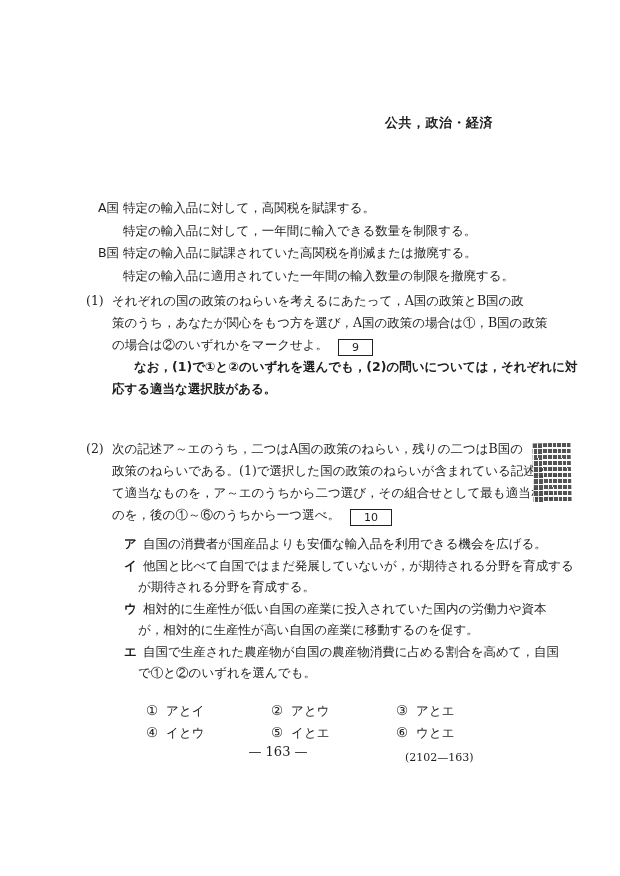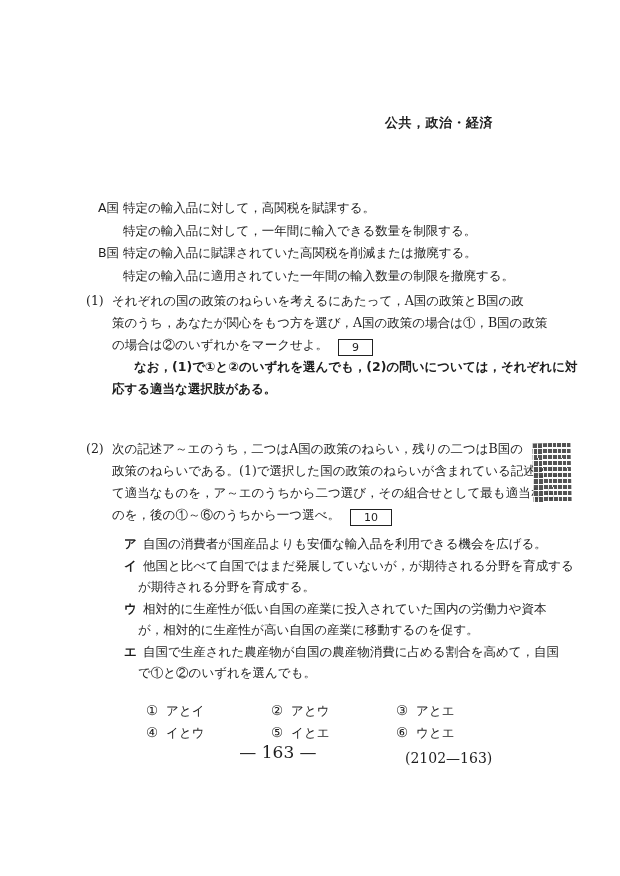--- a/index.html
+++ b/index.html
@@ -50,22 +50,22 @@
   
   .statements{left:124px;top:533px;width:440px;}
   .statements .line{height:21.5px;line-height:21.5px;}
   .slabel{display:inline-block;width:19px;font-family:"DejaVu Sans","Liberation Sans",sans-serif;font-weight:700;}
   .ind14{padding-left:14px;}
   
   .choices{left:126px;top:699px;display:grid;grid-template-columns:125px 125px 125px;margin-left:20px;}
   .choice{height:22px;line-height:22px;font-size:12.5px;white-space:nowrap;}
   .cnum{font-size:13.5px;margin-right:8px;}
   
-  .pagenum{left:0;top:745px;width:556px;text-align:center;font-size:17px;height:14px;line-height:14px;}
-  .codenum{left:405px;top:752px;font-size:14px;height:12px;line-height:12px;}
+  .pagenum{left:0;top:745px;width:556px;text-align:center;font-size:13px;height:14px;line-height:14px;}
+  .codenum{left:405px;top:752px;font-size:11px;height:12px;line-height:12px;}
 </style>
 </head>
 <body>
 
 <div class="page">
 
   <div class="header-title">公共，政治・経済</div>
 
 
   <div class="abs countries">

